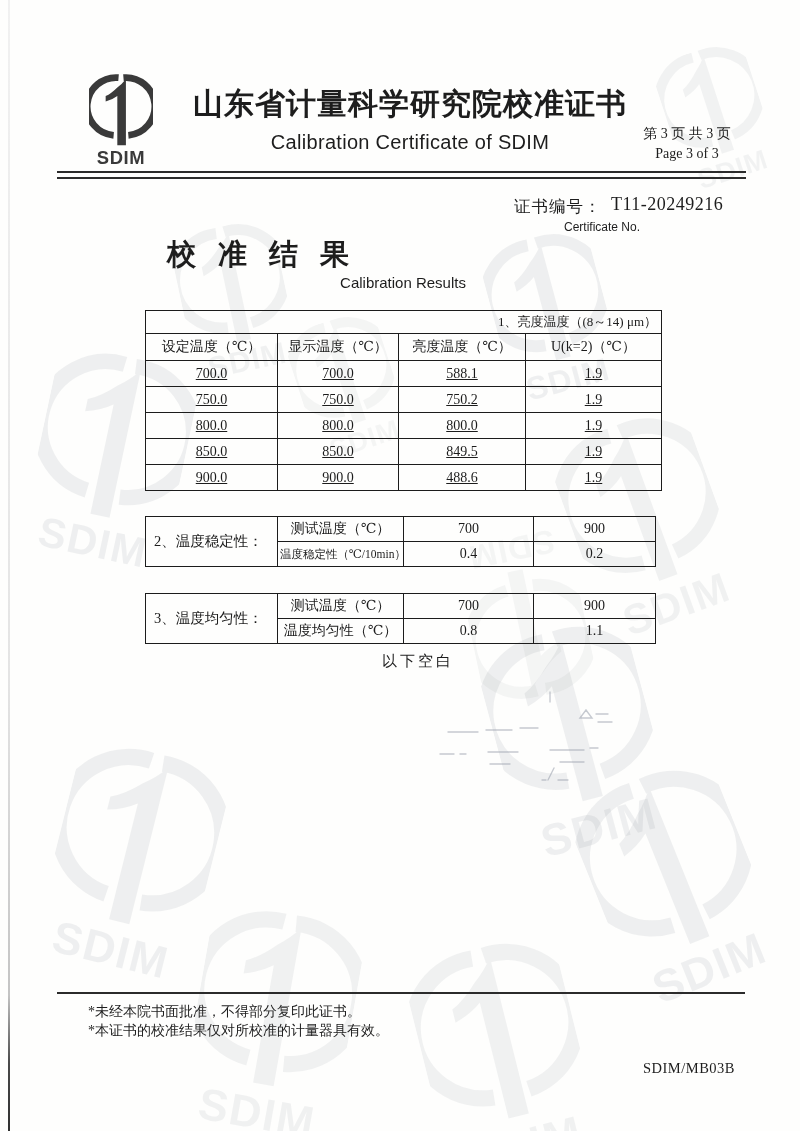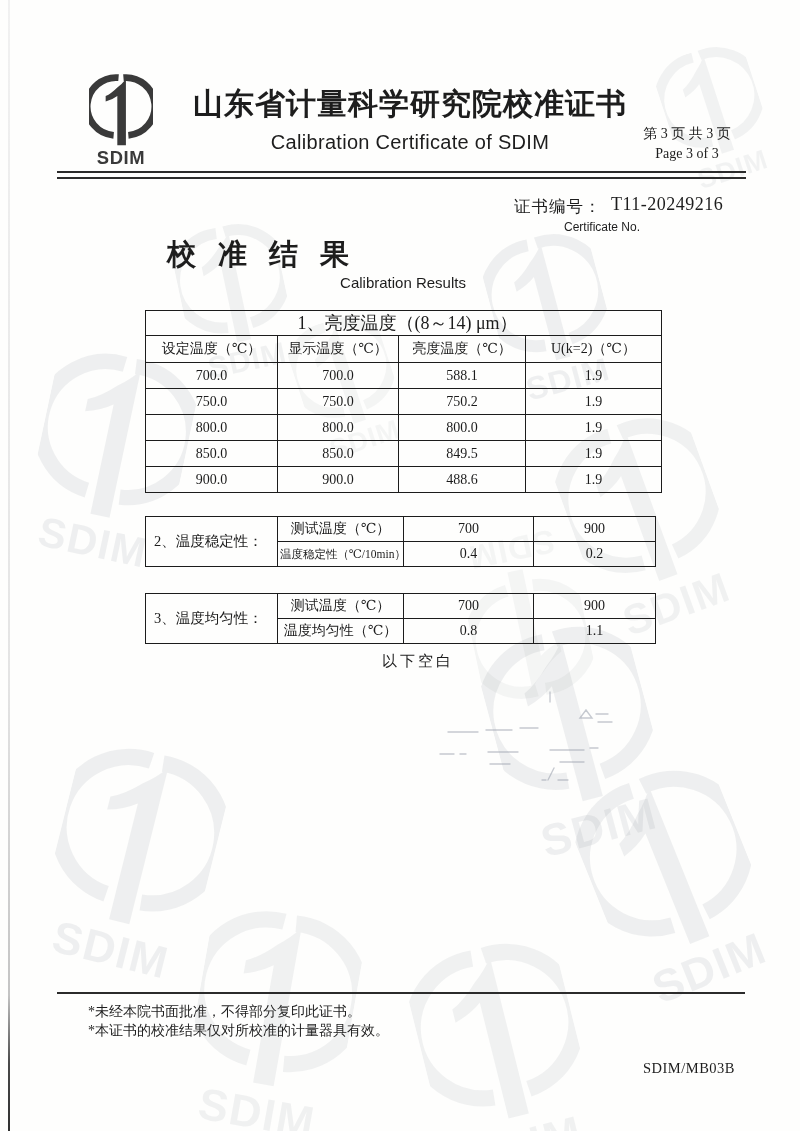--- a/index.html
+++ b/index.html
@@ -21,23 +21,23 @@
   
   .sec-cn{position:absolute;left:145px;top:235px;width:516px;box-sizing:border-box;text-align:left;
           font-size:29px;font-weight:700;letter-spacing:22px;padding-left:22px;}
   .sec-en{position:absolute;left:145px;top:274px;width:516px;text-align:center;
           font-family:"Liberation Sans","DejaVu Sans",sans-serif;font-size:15px;}
   
   table{border-collapse:collapse;table-layout:fixed;position:absolute;font-size:14px;color:#1c1c1c;}
   td{border:1.5px solid #1c1c1c;padding:0 4px;text-align:center;overflow:hidden;white-space:nowrap;}
   .t1{left:145px;top:310px;width:516px;}
   .t1 tr.cap-row{height:23px;}
-  .t1 td.cap{text-align:center;padding-left:12px;font-size:18px;}
+  .t1 td.cap{text-align:right;padding-left:12px;font-size:13px;}
   .t1 tr.head-row{height:27px;}
-  .t1 tr.data-row{height:26px;}
+  .t1 tr.data-row{height:26px;text-decoration:underline;}
   .t2{left:145px;top:516px;width:510px;}
   .t2 tr{height:25px;}
   .t3{left:145px;top:593px;width:510px;}
   .t3 tr{height:25px;}
   td.lbl{text-align:left;padding-left:8px;font-size:14.5px;margin-top:24px;}
   td.small{font-size:11.5px;padding:0 2px;}
   .blank{position:absolute;left:374px;top:652px;font-size:15px;letter-spacing:3px;margin-left:8px;}
   
   .stamp{position:absolute;left:430px;top:688px;opacity:.55;filter:blur(.6px);}
   

